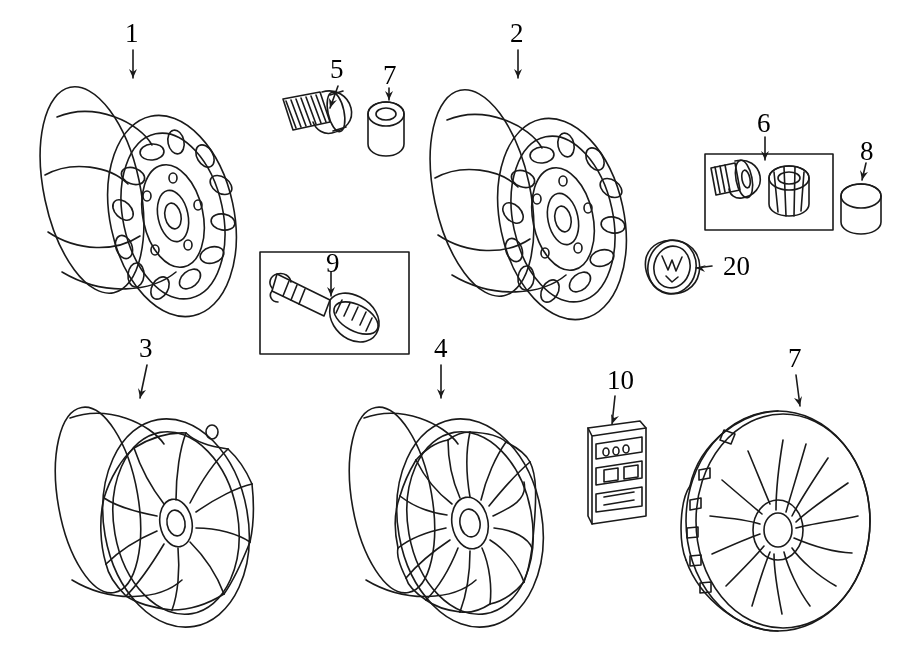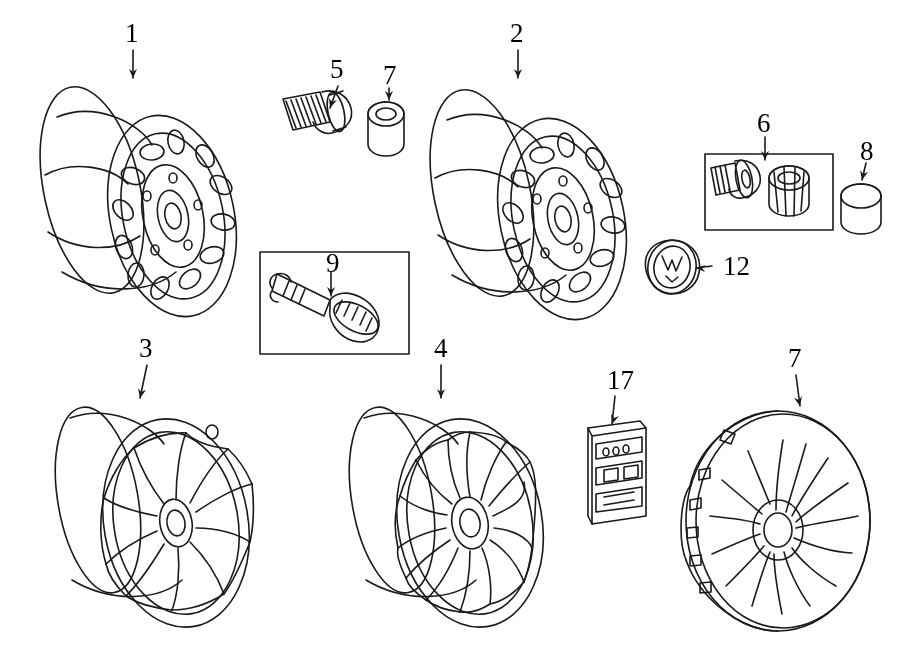--- a/index.html
+++ b/index.html
@@ -316,17 +316,17 @@
 
   <div class="callout-label" style="left:125px; top:20px;">1</div>
   <div class="callout-label" style="left:510px; top:20px;">2</div>
   <div class="callout-label" style="left:139px; top:335px;">3</div>
   <div class="callout-label" style="left:434px; top:335px;">4</div>
   <div class="callout-label" style="left:330px; top:56px;">5</div>
   <div class="callout-label" style="left:757px; top:110px;">6</div>
   <div class="callout-label" style="left:383px; top:62px;">7</div>
   <div class="callout-label" style="left:860px; top:138px;">8</div>
   <div class="callout-label" style="left:326px; top:250px;">9</div>
-  <div class="callout-label" style="left:607px; top:367px;">17</div>
+  <div class="callout-label" style="left:607px; top:367px;">10</div>
   <div class="callout-label" style="left:788px; top:345px;">7</div>
-  <div class="callout-label" style="left:723px; top:253px;">12</div>
+  <div class="callout-label" style="left:723px; top:253px;">20</div>
 
 </div>
 
 </body></html>

